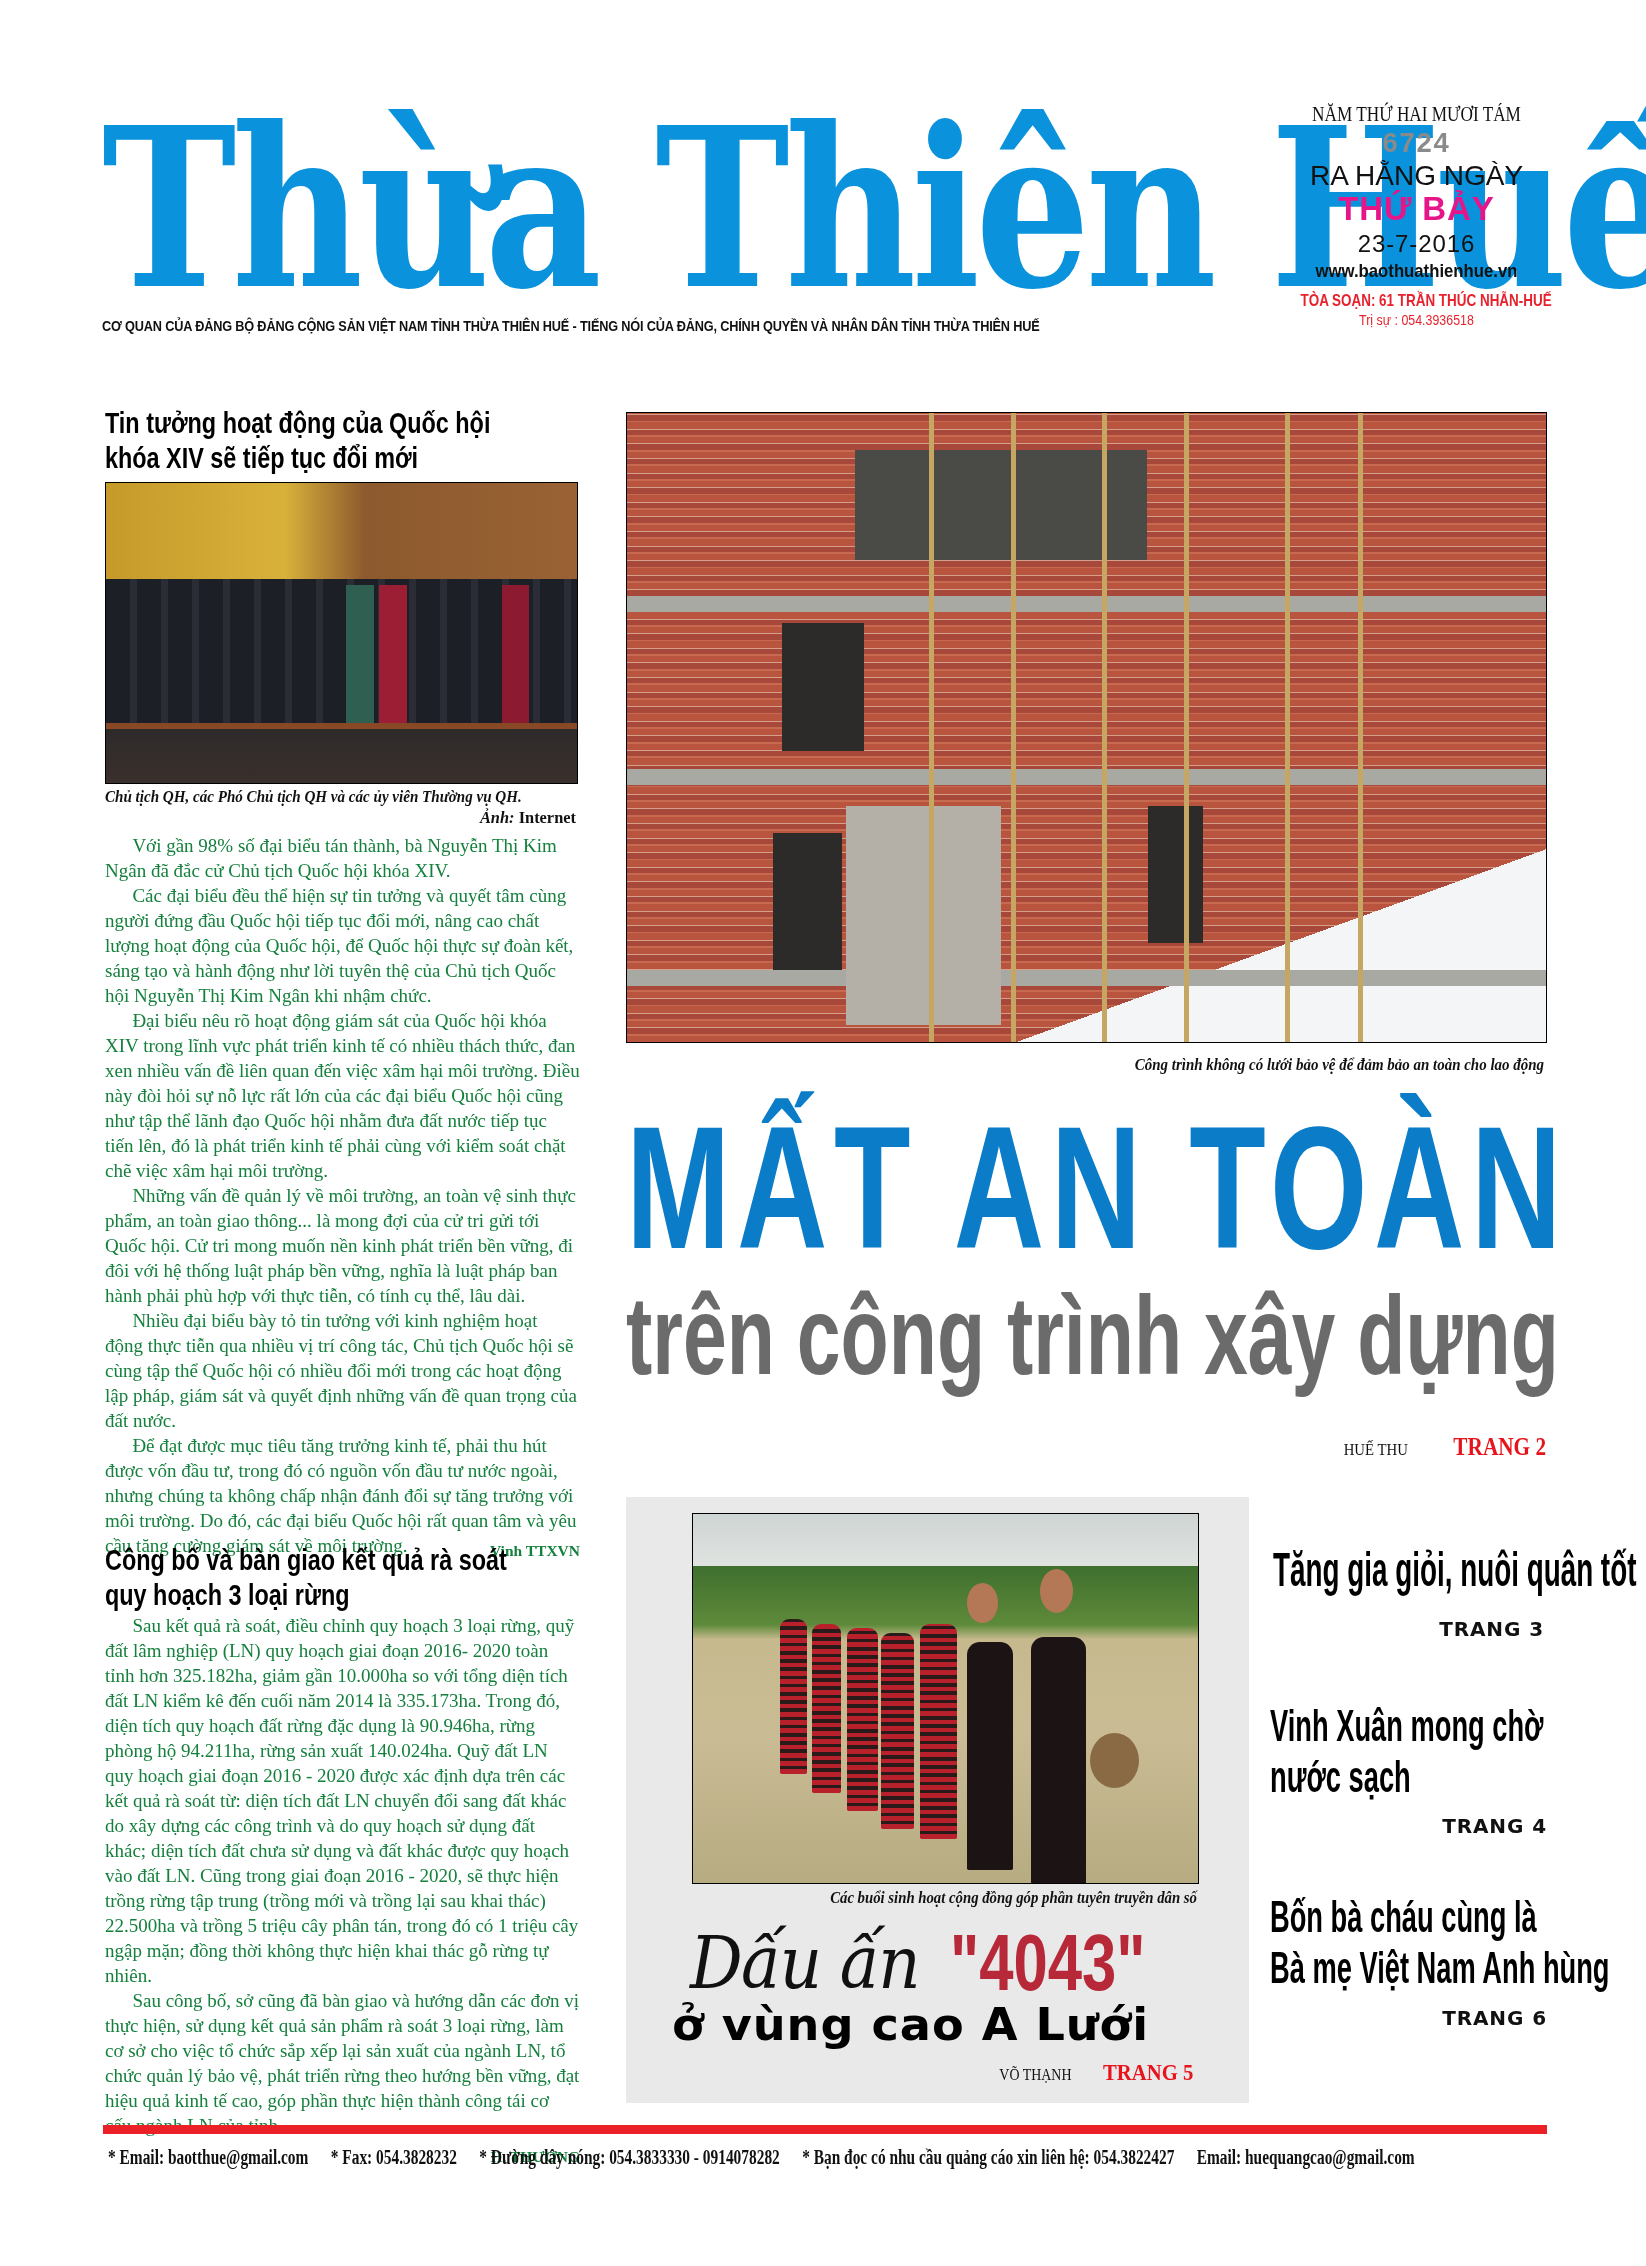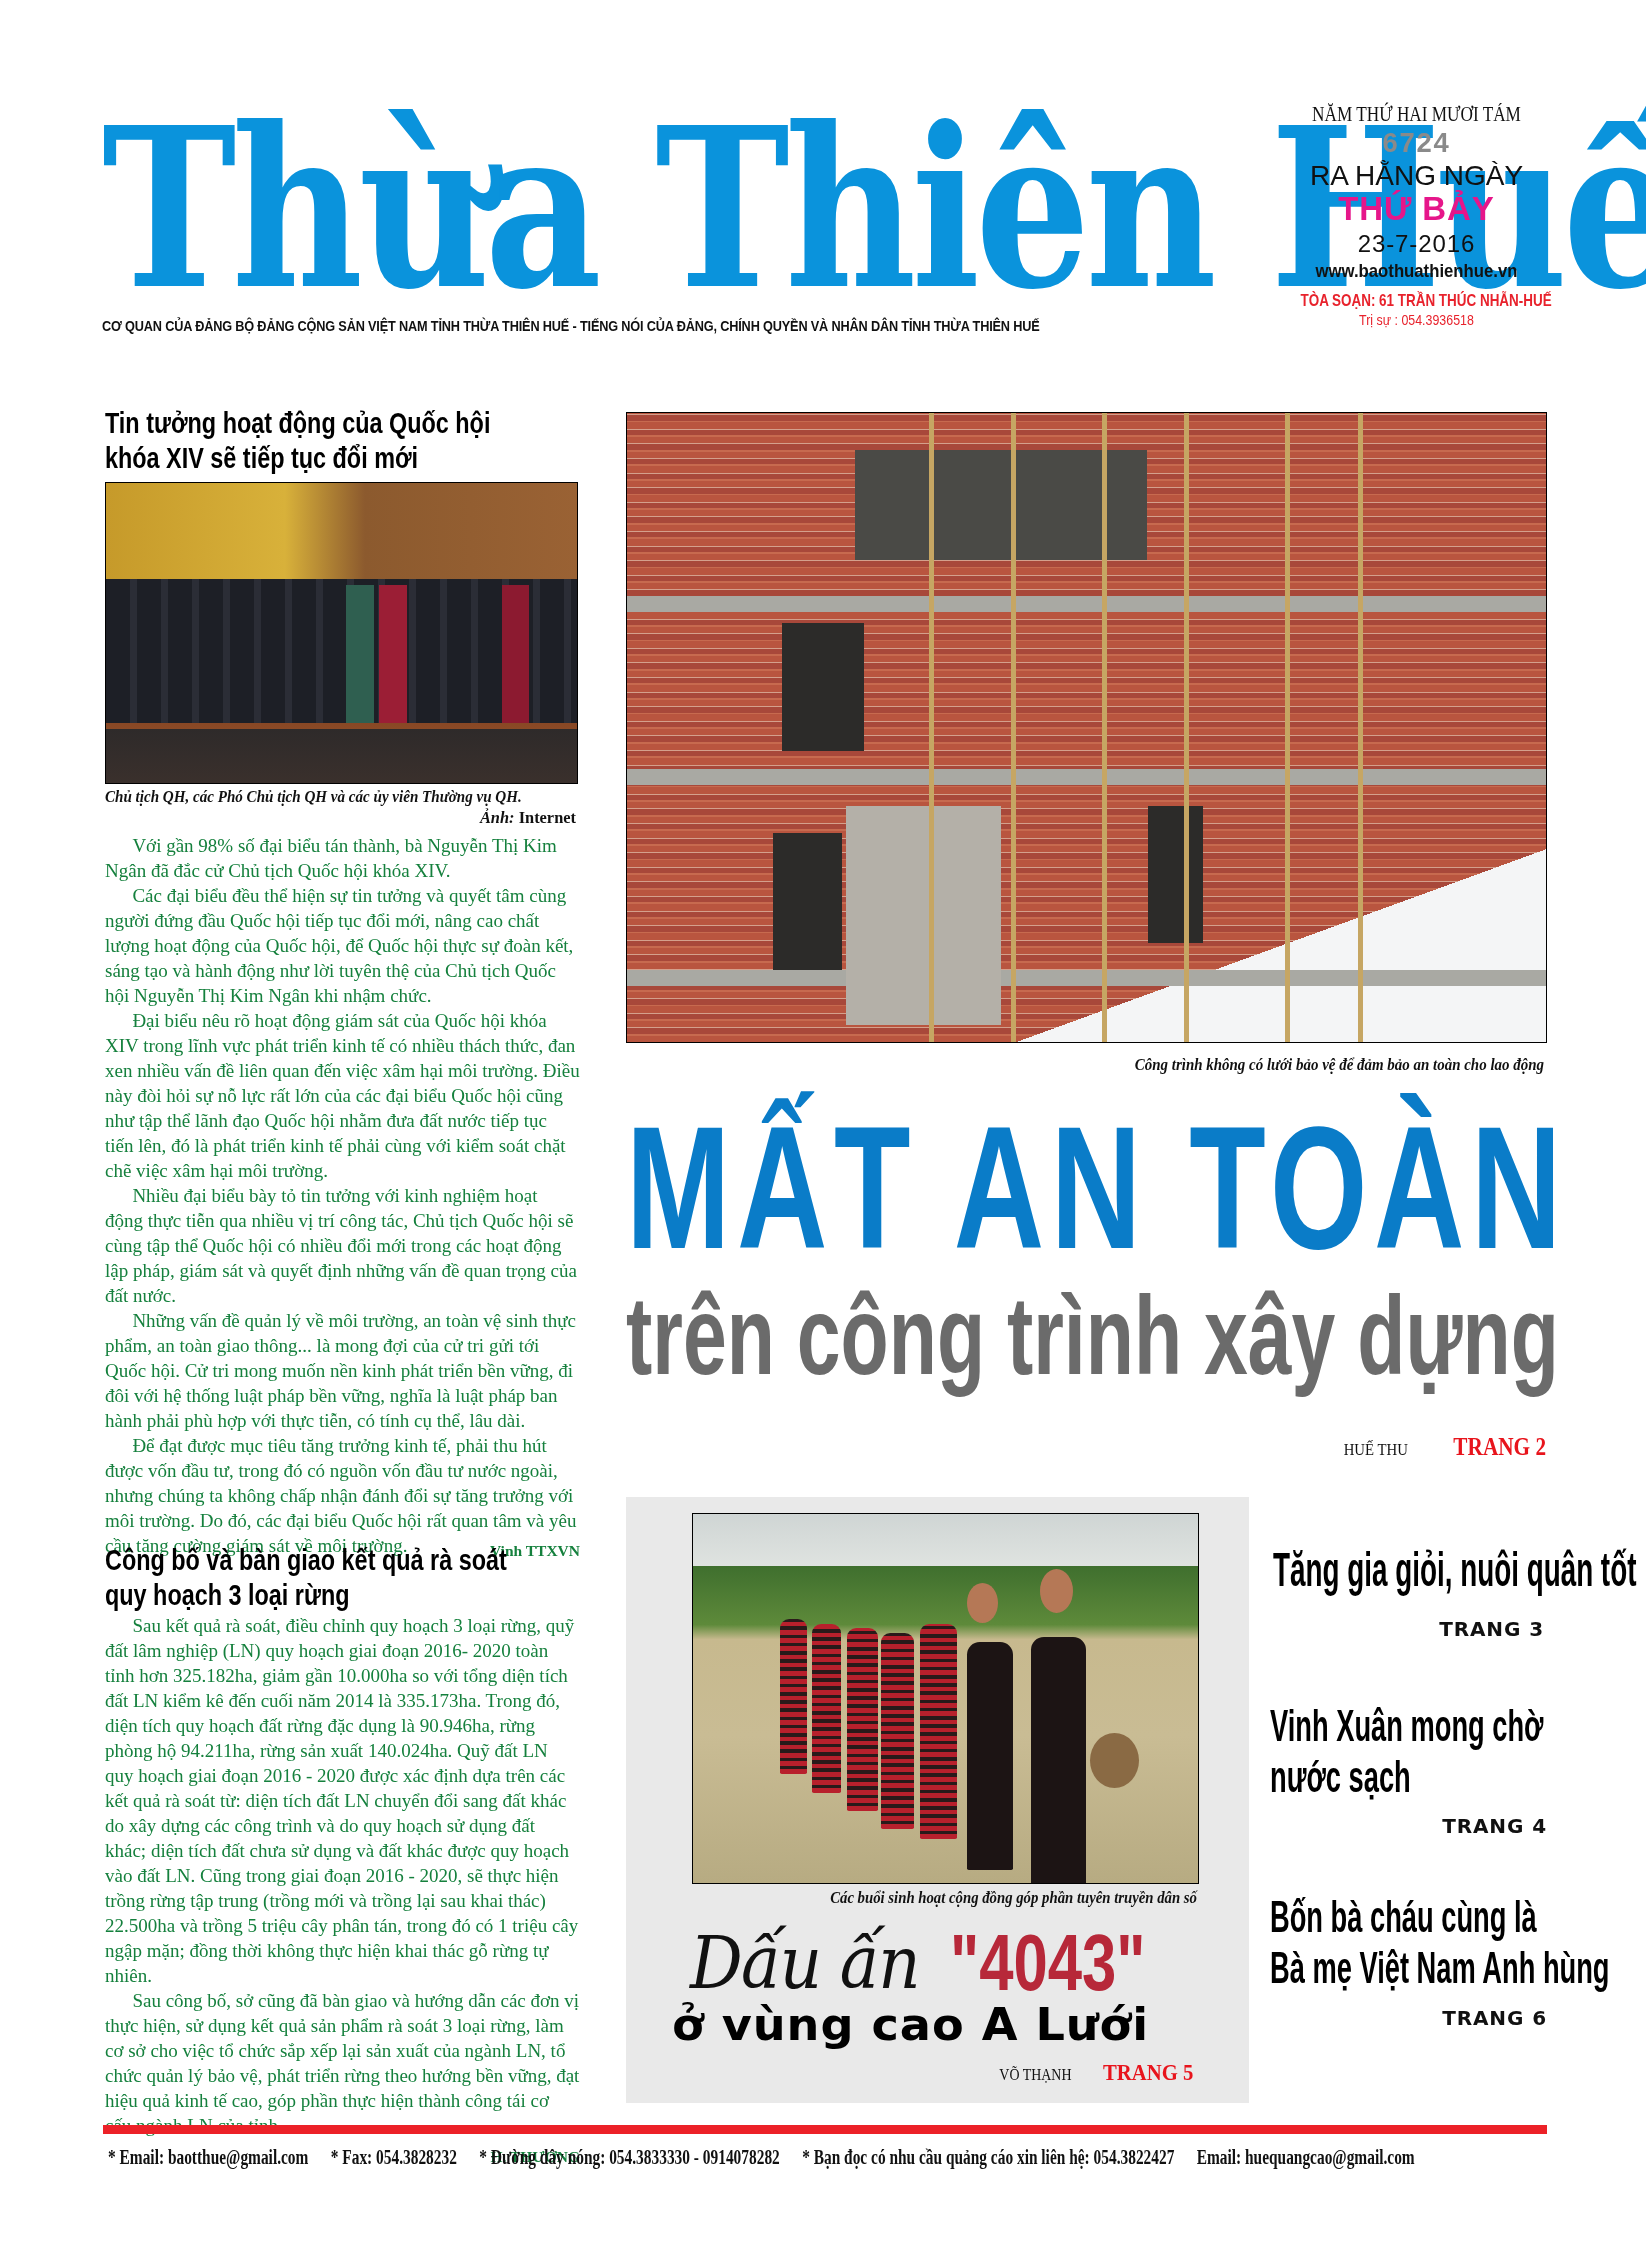--- a/index.html
+++ b/index.html
@@ -104,22 +104,22 @@
 <div class="abs caption-it" style="left:105px; top:787px; width:471px; white-space:nowrap; transform:scaleX(0.92); transform-origin:left top;">Chủ tịch QH, các Phó Chủ tịch QH và các ủy viên Thường vụ QH.</div>
 <div class="abs" style="left:105px; top:808px; width:471px; text-align:right; font-size:16.4px; font-weight:bold;">
   <span style="font-style:italic;">Ảnh:</span>
   <span>Internet</span>
 </div>
 
 <div class="abs body-text" style="left:105px; top:833px; width:475px;">
   <p>Với gần 98% số đại biểu tán thành, bà Nguyễn Thị Kim Ngân đã đắc cử Chủ tịch Quốc hội khóa XIV.</p>
   <p>Các đại biểu đều thể hiện sự tin tưởng và quyết tâm cùng người đứng đầu Quốc hội tiếp tục đổi mới, nâng cao chất lượng hoạt động của Quốc hội, để Quốc hội thực sự đoàn kết, sáng tạo và hành động như lời tuyên thệ của Chủ tịch Quốc hội Nguyễn Thị Kim Ngân khi nhậm chức.</p>
   <p>Đại biểu nêu rõ hoạt động giám sát của Quốc hội khóa XIV trong lĩnh vực phát triển kinh tế có nhiều thách thức, đan xen nhiều vấn đề liên quan đến việc xâm hại môi trường. Điều này đòi hỏi sự nỗ lực rất lớn của các đại biểu Quốc hội cũng như tập thể lãnh đạo Quốc hội nhằm đưa đất nước tiếp tục tiến lên, đó là phát triển kinh tế phải cùng với kiểm soát chặt chẽ việc xâm hại môi trường.</p>
+  <p>Những vấn đề quản lý về môi trường, an toàn vệ sinh thực phẩm, an toàn giao thông... là mong đợi của cử tri gửi tới Quốc hội. Cử tri mong muốn nền kinh phát triển bền vững, đi đôi với hệ thống luật pháp bền vững, nghĩa là luật pháp ban hành phải phù hợp với thực tiễn, có tính cụ thể, lâu dài.</p>
   <p>Nhiều đại biểu bày tỏ tin tưởng với kinh nghiệm hoạt động thực tiễn qua nhiều vị trí công tác, Chủ tịch Quốc hội sẽ cùng tập thể Quốc hội có nhiều đổi mới trong các hoạt động lập pháp, giám sát và quyết định những vấn đề quan trọng của đất nước.</p>
-  <p>Những vấn đề quản lý về môi trường, an toàn vệ sinh thực phẩm, an toàn giao thông... là mong đợi của cử tri gửi tới Quốc hội. Cử tri mong muốn nền kinh phát triển bền vững, đi đôi với hệ thống luật pháp bền vững, nghĩa là luật pháp ban hành phải phù hợp với thực tiễn, có tính cụ thể, lâu dài.</p>
   <p>Để đạt được mục tiêu tăng trưởng kinh tế, phải thu hút được vốn đầu tư, trong đó có nguồn vốn đầu tư nước ngoài, nhưng chúng ta không chấp nhận đánh đổi sự tăng trưởng với môi trường. Do đó, các đại biểu Quốc hội rất quan tâm và yêu cầu tăng cường giám sát về môi trường.</p>
   <div class="byline" style="margin-top:-20px;">Vinh TTXVN</div>
 </div>
 
 <div class="abs" style="left:105px; top:1542px; width:475px;">
   <div class="hl">Công bố và bàn giao kết quả rà soát</div>
   <div class="hl">quy hoạch 3 loại rừng</div>
 </div>
 
 <div class="abs body-text" style="left:105px; top:1613px; width:475px;">

